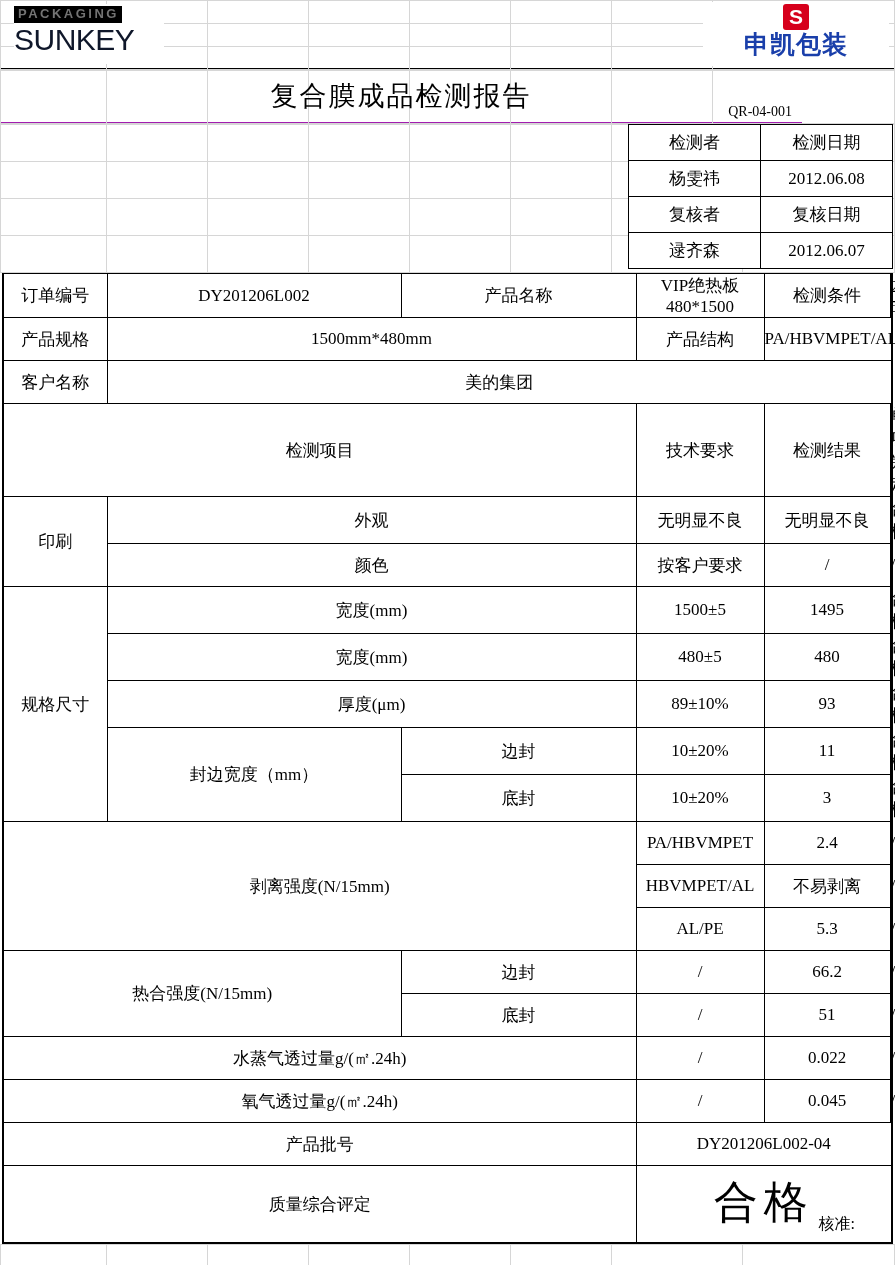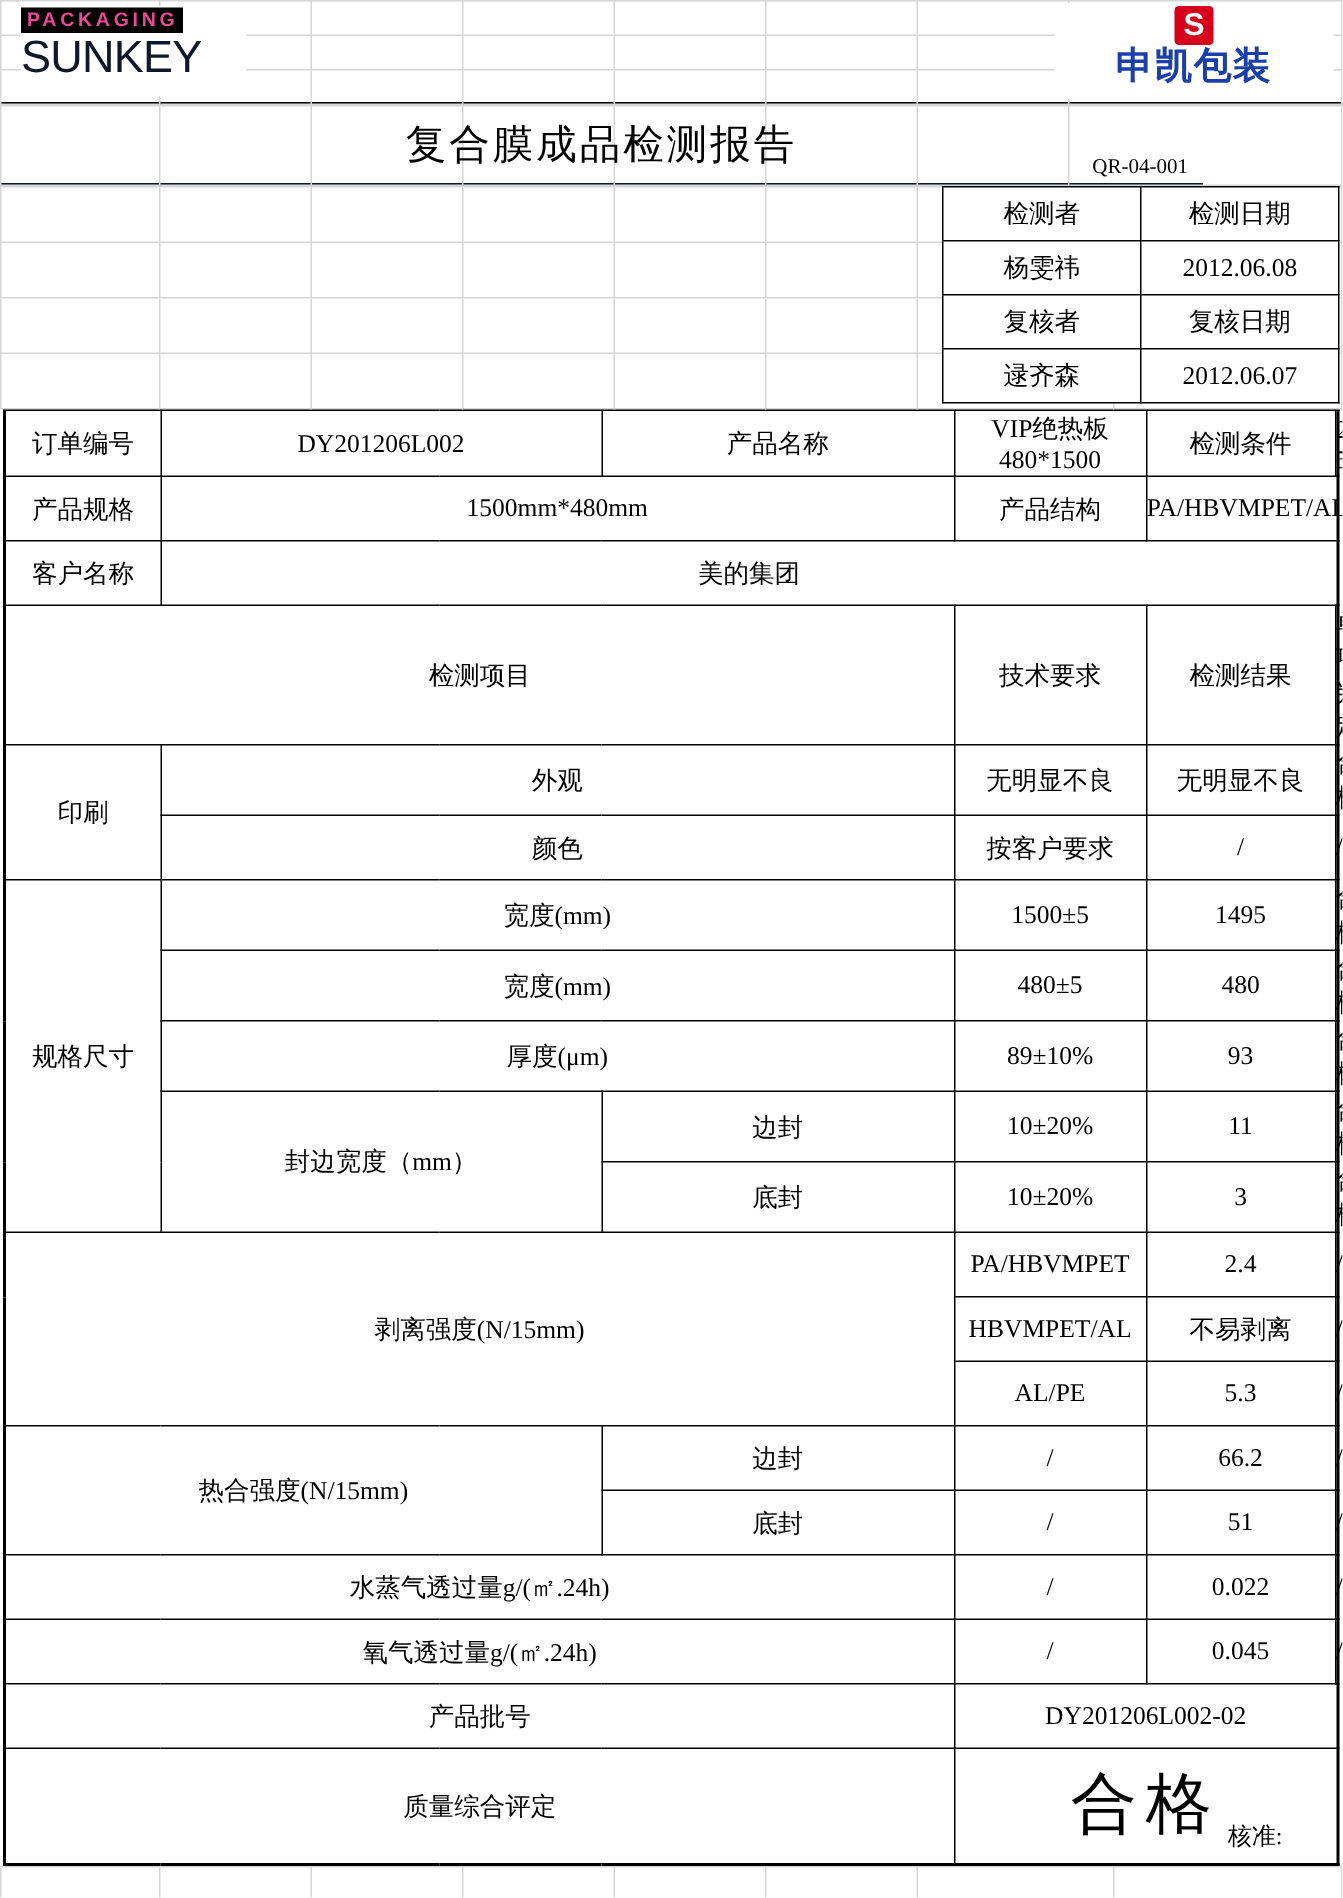--- a/index.html
+++ b/index.html
@@ -55,21 +55,21 @@
     position: absolute;
     left: 14px;
     top: 4px;
     width: 150px;
     height: 60px;
     z-index: 5;
     background: #fff;
   }
   .logo-left .pack {
     background: #000;
-    color: #ec4899;
+    color: #737373;
     font-family: "Liberation Sans", sans-serif;
     font-size: 13px;
     font-weight: bold;
     letter-spacing: 2.5px;
     padding: 1px 3px 2px 4px;
     display: inline-block;
     line-height: 14px;
   }
   .logo-left .sunkey {
     color: #0f172a;
@@ -112,21 +112,21 @@
     font-size: 25px;
     line-height: 28px;
     letter-spacing: 1px;
   }
 
   
   .titleband {
     position: relative;
     width: 802px;
     height: 52px;
-    border-bottom: 2px solid #0f172a;
+    border-bottom: 2px solid #a21caf;
   }
   .titleband .gridcell {
     position: absolute;
     top: 0; left: 0;
     width: 895px; height: 52px;
   }
   .titleband .gridcell td { border: 1px solid #d6d6d6; height: 52px; }
   .doc-title {
     position: absolute;
     left: 0; right: 0; top: 8px;
@@ -481,21 +481,21 @@
     </tr>
     <tr>
       <td colspan="4" style="height:33px">氧气透过量g/(㎡.24h)</td>
       <td class="latin">/</td>
       <td class="latin">0.045</td>
       <td class="latin">/</td>
     </tr>
 
     <tr>
       <td colspan="4">产品批号</td>
-      <td colspan="3" class="latin">DY201206L002-02</td>
+      <td colspan="3" class="latin">DY201206L002-04</td>
     </tr>
 
     <tr class="verdict-row">
       <td colspan="4">质量综合评定</td>
       <td colspan="3">
         <div class="verdict-inner">
           <div class="pass big-pass">合格</div>
           <div class="appr">核准:</div>
         </div>
       </td>

